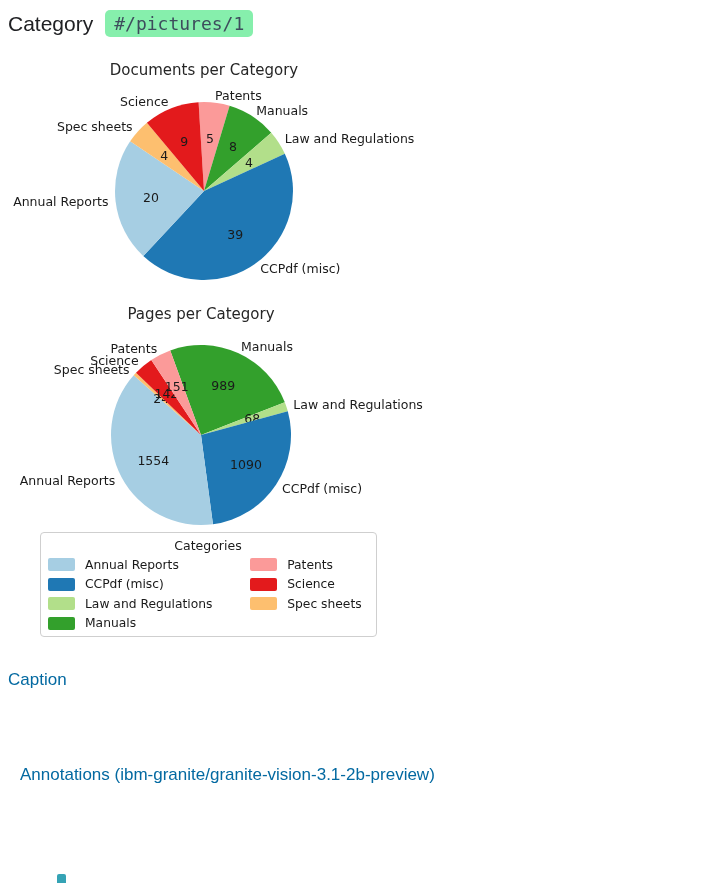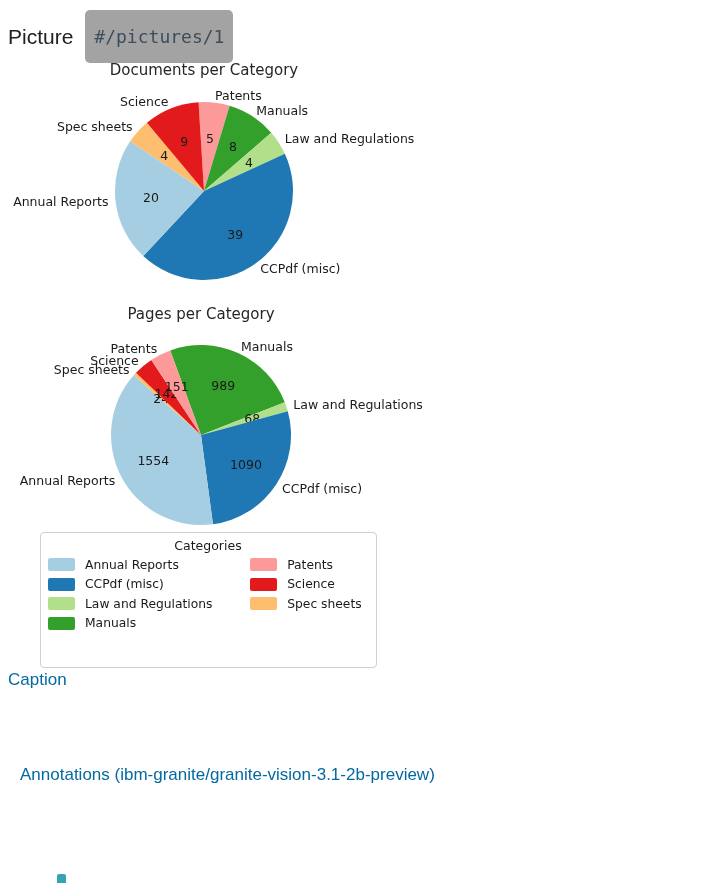--- a/index.html
+++ b/index.html
@@ -1,29 +1,29 @@
 <!DOCTYPE html>
 <html><head>
 <meta charset="utf-8">
 <style>
   html,body{margin:0;padding:0;background:#fff;}
   #page{position:relative;width:724px;height:883px;background:#ffffff;overflow:hidden;
         font-family:"Liberation Sans",sans-serif;}
   
   #hdr{position:absolute;left:8px;top:10px;display:flex;align-items:center;gap:12px;}
   #hdr .title{font-size:21px;color:#202124;}
-  #hdr .chip{background:#a3a3a3;border-radius:5px;padding:16px 9px;
+  #hdr .chip{background:#86efac;border-radius:5px;padding:3px 9px;
              font-family:"DejaVu Sans Mono",monospace;font-size:18px;color:#3d4d5c;}
   
   #figure{position:absolute;left:0;top:55px;width:460px;height:585px;}
   #figure svg{position:absolute;left:0;top:0;}
   .pietitle{font-family:"DejaVu Sans",sans-serif;font-size:15px;fill:#262626;text-anchor:middle;}
   .plabel,.pvalue{font-family:"DejaVu Sans",sans-serif;font-size:12.5px;fill:#1a1a1a;}
   
-  #legend{position:absolute;left:40px;top:477px;width:337px;height:136px;box-sizing:border-box;
+  #legend{position:absolute;left:40px;top:477px;width:337px;height:105px;box-sizing:border-box;
           background:#fff;border:1.3px solid #cfcfcf;border-radius:4px;padding:4px 8px 4px 7px;
           font-family:"DejaVu Sans",sans-serif;color:#1a1a1a;}
   #legend .ltitle{text-align:center;font-size:12.5px;margin:1px 0 3px 0;}
   #legend .cols{display:flex;}
   #legend .col0{width:206px;}
   #legend .col1{width:120px;}
   .litem{display:flex;align-items:center;height:17.5px;margin-bottom:2px;}
   .swatch{width:27px;height:13px;border-radius:2px;margin-right:10px;flex:0 0 auto;}
   .llabel{font-size:12.3px;white-space:nowrap;}
   
@@ -36,21 +36,21 @@
   
   #cutoff{position:absolute;left:57px;top:874px;width:9px;height:9px;background:#35a3b5;
           border-radius:2px 2px 0 0;}
 </style>
 </head>
 <body>
 
 <div id="page">
 
   <div id="hdr">
-    <span class="title">Picture</span>
+    <span class="title">Category</span>
     <span class="chip">#/pictures/1</span>
   </div>
 
   <div id="figure">
     <svg id="fig-svg" width="460" height="585" viewBox="0 0 460 585">
       <text class="pietitle" x="204" y="20">Documents per Category</text>
       <g id="pie0">
           <path d="M 204 136 L 198.57 47.17 A 89 89 0 0 1 229.61 50.76 Z" fill="#fb9a99"></path>
           <text class="pvalue" x="210.1" y="83.0" dy="0.36em" text-anchor="middle">5</text>
           <text class="plabel" x="215.1" y="40.5" dy="0.36em" text-anchor="start">Patents</text>

